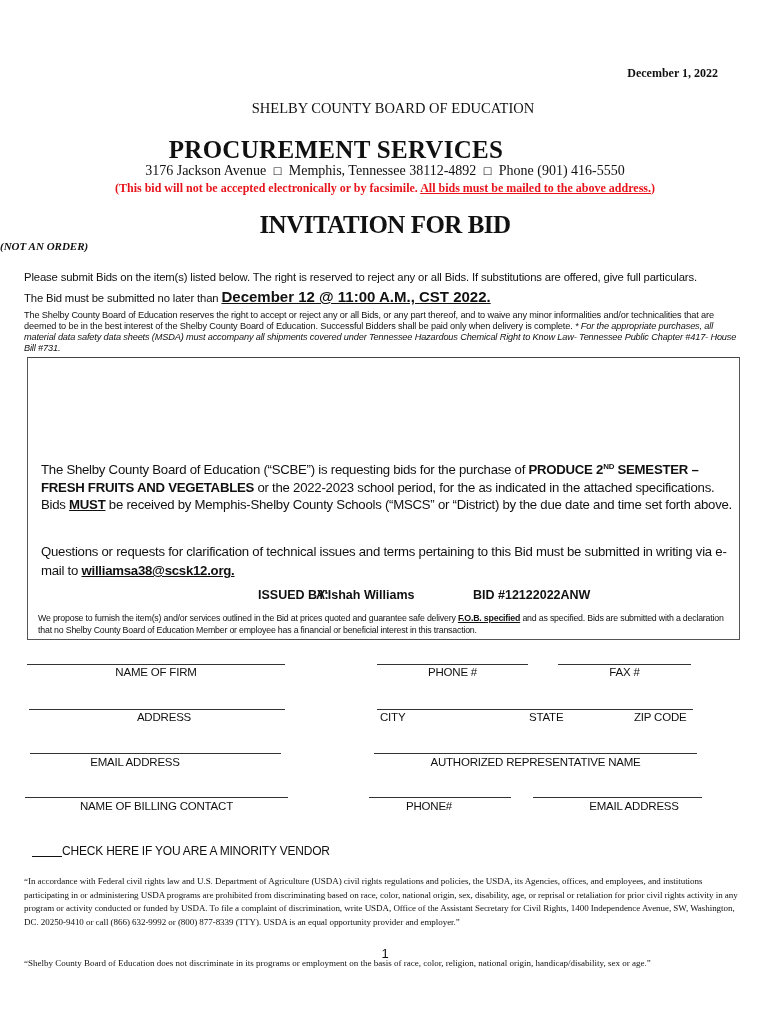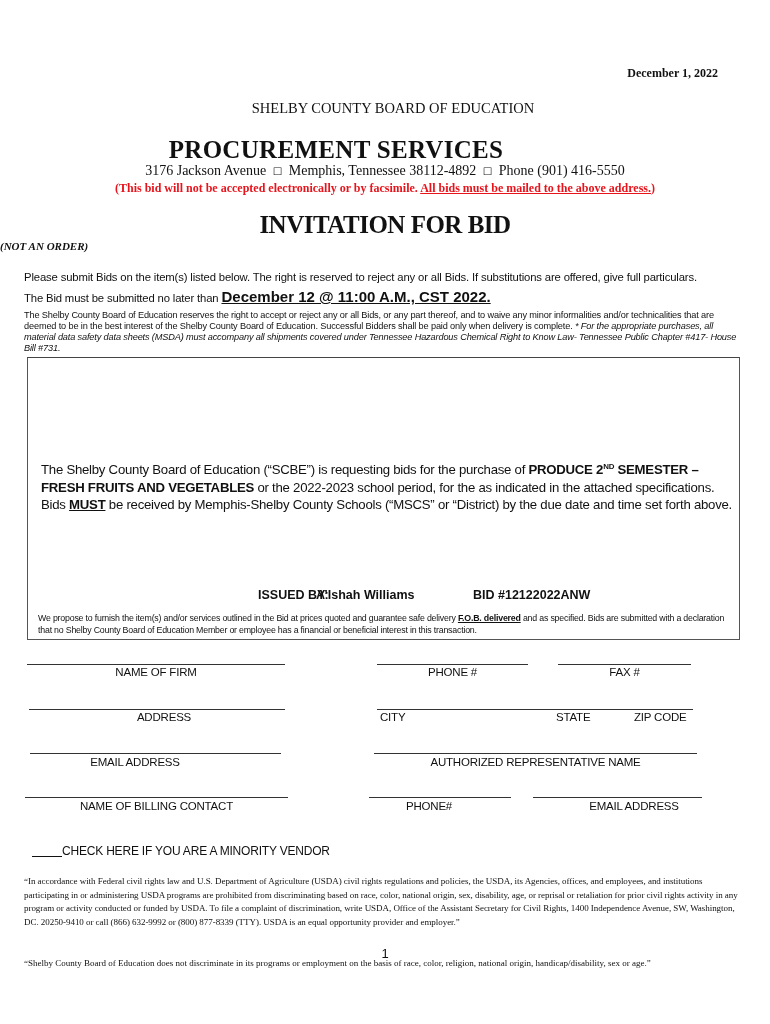--- a/index.html
+++ b/index.html
@@ -65,45 +65,46 @@
 <div id="notorder" class="abs serif">(NOT AN ORDER)</div>
 
 <div id="p1" class="abs">Please submit Bids on the item(s) listed below.  The right is reserved to reject any or all Bids.  If substitutions are offered, give full particulars.</div>
 <div id="p2" class="abs"><span>The Bid must be submitted no later than </span><span class="deadline">December 12 @ 11:00 A.M., CST  2022.</span></div>
 <div id="p3" class="abs"><span>The Shelby County Board of Education reserves the right to accept or reject any or all Bids, or any part thereof, and to waive any minor informalities and/or technicalities that are deemed to be in the best interest of the Shelby County Board of Education.   Successful Bidders shall be paid only when delivery is complete.  </span><span class="it">* For the appropriate purchases, all material data safety data sheets (MSDA) must accompany all shipments covered under Tennessee Hazardous Chemical Right to Know Law- Tennessee Public Chapter #417- House Bill #731.</span></div>
 
 <div id="box" class="abs">
 
   <div id="boxp1" class="abs"><span>The Shelby County Board of Education (“SCBE”) is requesting bids for the purchase of </span><b>PRODUCE 2</b><b><sup>ND</sup></b><b> SEMESTER – FRESH FRUITS AND VEGETABLES</b><span> or the 2022-2023 school period, for the as indicated in the attached specifications. Bids </span><b class="u">MUST</b><span> be received by Memphis-Shelby County Schools (“MSCS” or “District) by the due date and time set forth above.</span></div>
 
+  <div id="boxp2" class="abs"><span>Questions or requests for clarification of technical issues and terms pertaining to this Bid must be submitted in writing via e-mail to </span><b class="u">williamsa38@scsk12.org.</b></div>
 
   <div id="issued" class="abs">
     <span class="l">ISSUED BY:</span>
     <span class="n">A’Ishah Williams</span>
     <span class="b">BID #12122022ANW</span>
   </div>
 
-  <div id="boxp3" class="abs"><span>We propose to furnish the item(s) and/or services outlined in the Bid at prices quoted and guarantee safe delivery </span><b class="u">F.O.B. delivered</b><span> and as specified.  Bids are submitted with a declaration that no Shelby County Board of Education Member or employee has a financial or beneficial interest in this transaction.</span></div>
+  <div id="boxp3" class="abs"><span>We propose to furnish the item(s) and/or services outlined in the Bid at prices quoted and guarantee safe delivery </span><b class="u">F.O.B. specified</b><span> and as specified.  Bids are submitted with a declaration that no Shelby County Board of Education Member or employee has a financial or beneficial interest in this transaction.</span></div>
 </div>
 
 <div class="line" style="left:27px; top:664px; width:258px;"></div>
 <div class="flabel" style="left:27px; top:666px; width:258px;">NAME OF FIRM</div>
 
 <div class="line" style="left:377px; top:664px; width:151px;"></div>
 <div class="flabel" style="left:377px; top:666px; width:151px;">PHONE #</div>
 
 <div class="line" style="left:558px; top:664px; width:133px;"></div>
 <div class="flabel" style="left:558px; top:666px; width:133px;">FAX #</div>
 
 <div class="line" style="left:29px; top:709px; width:256px;"></div>
 <div class="flabel" style="left:29px; top:711px; width:270px;">ADDRESS</div>
 
 <div class="line" style="left:377px; top:709px; width:316px;"></div>
 <div class="flabel" style="left:380px; top:711px; text-align:left;">CITY</div>
-<div class="flabel" style="left:529px; top:711px; text-align:left;margin-left:27px;">STATE</div>
+<div class="flabel" style="left:529px; top:711px; text-align:left;">STATE</div>
 <div class="flabel" style="left:634px; top:711px; text-align:left;">ZIP CODE</div>
 
 <div class="line" style="left:30px; top:753px; width:251px;"></div>
 <div class="flabel" style="left:30px; top:756px; width:210px;">EMAIL ADDRESS</div>
 
 <div class="line" style="left:374px; top:753px; width:323px;"></div>
 <div class="flabel" style="left:374px; top:756px; width:323px;">AUTHORIZED  REPRESENTATIVE  NAME</div>
 
 <div class="line" style="left:25px; top:797px; width:263px;"></div>
 <div class="flabel" style="left:25px; top:800px; width:263px;">NAME OF BILLING CONTACT</div>

